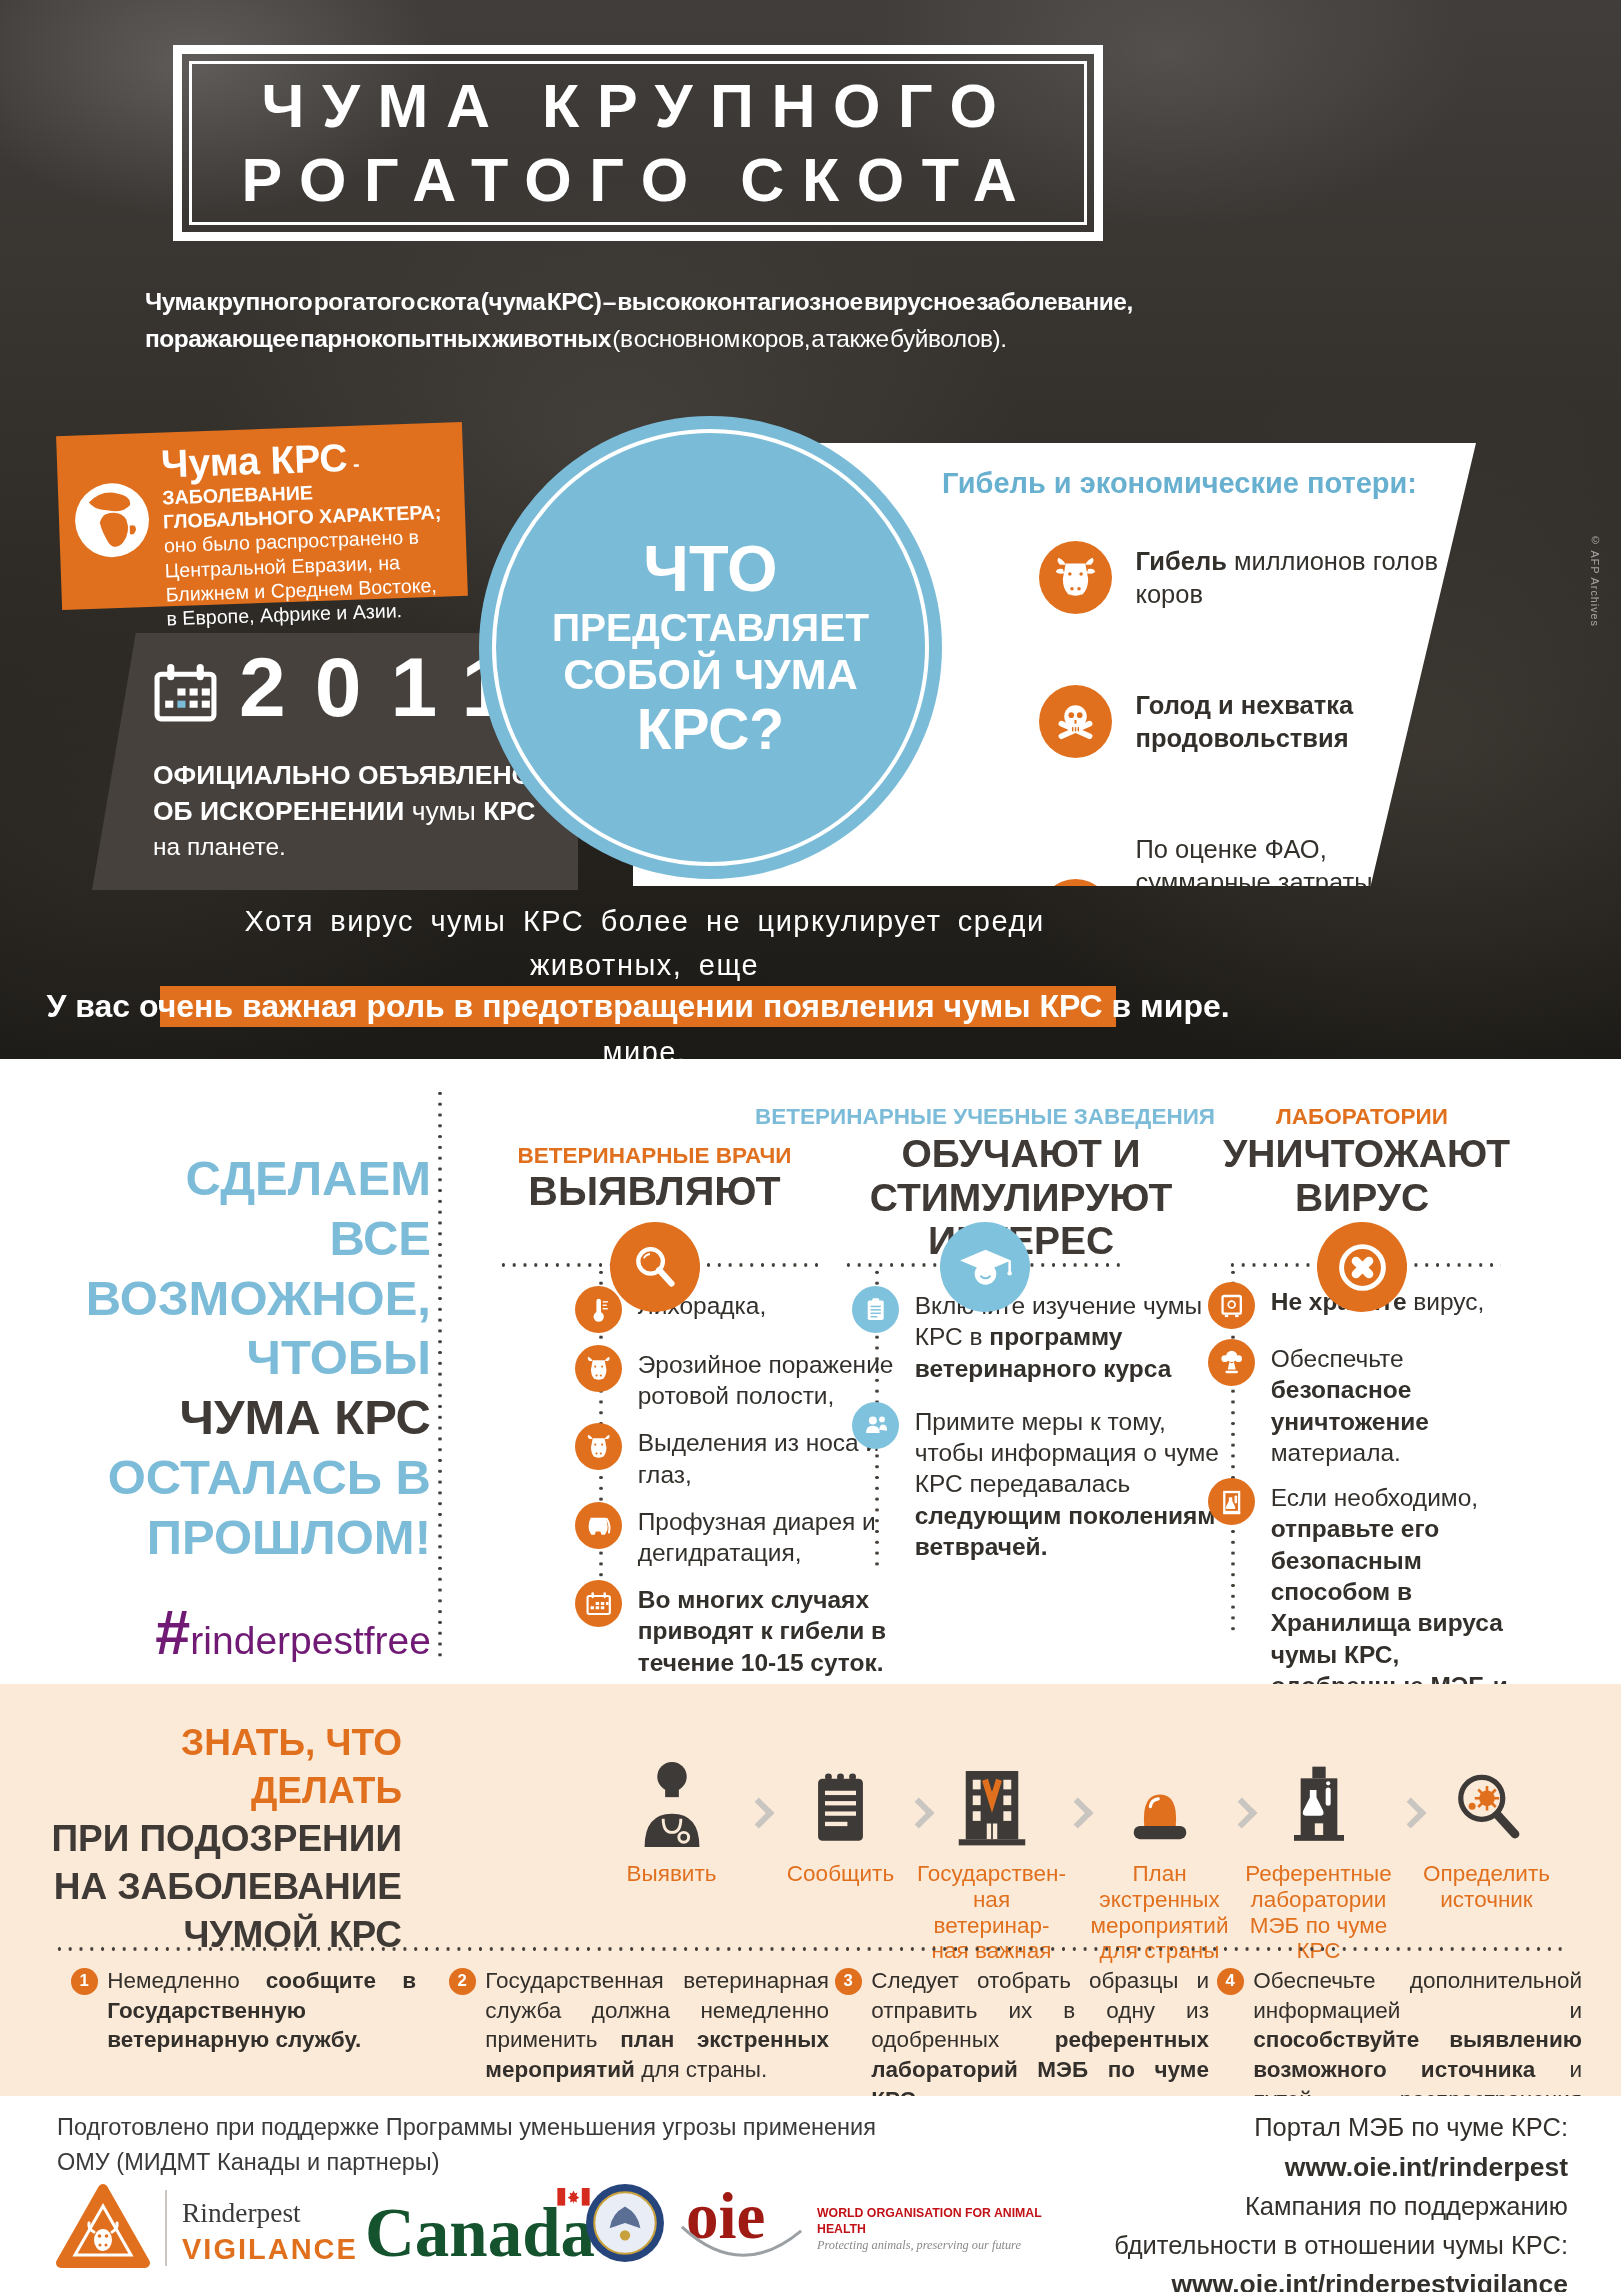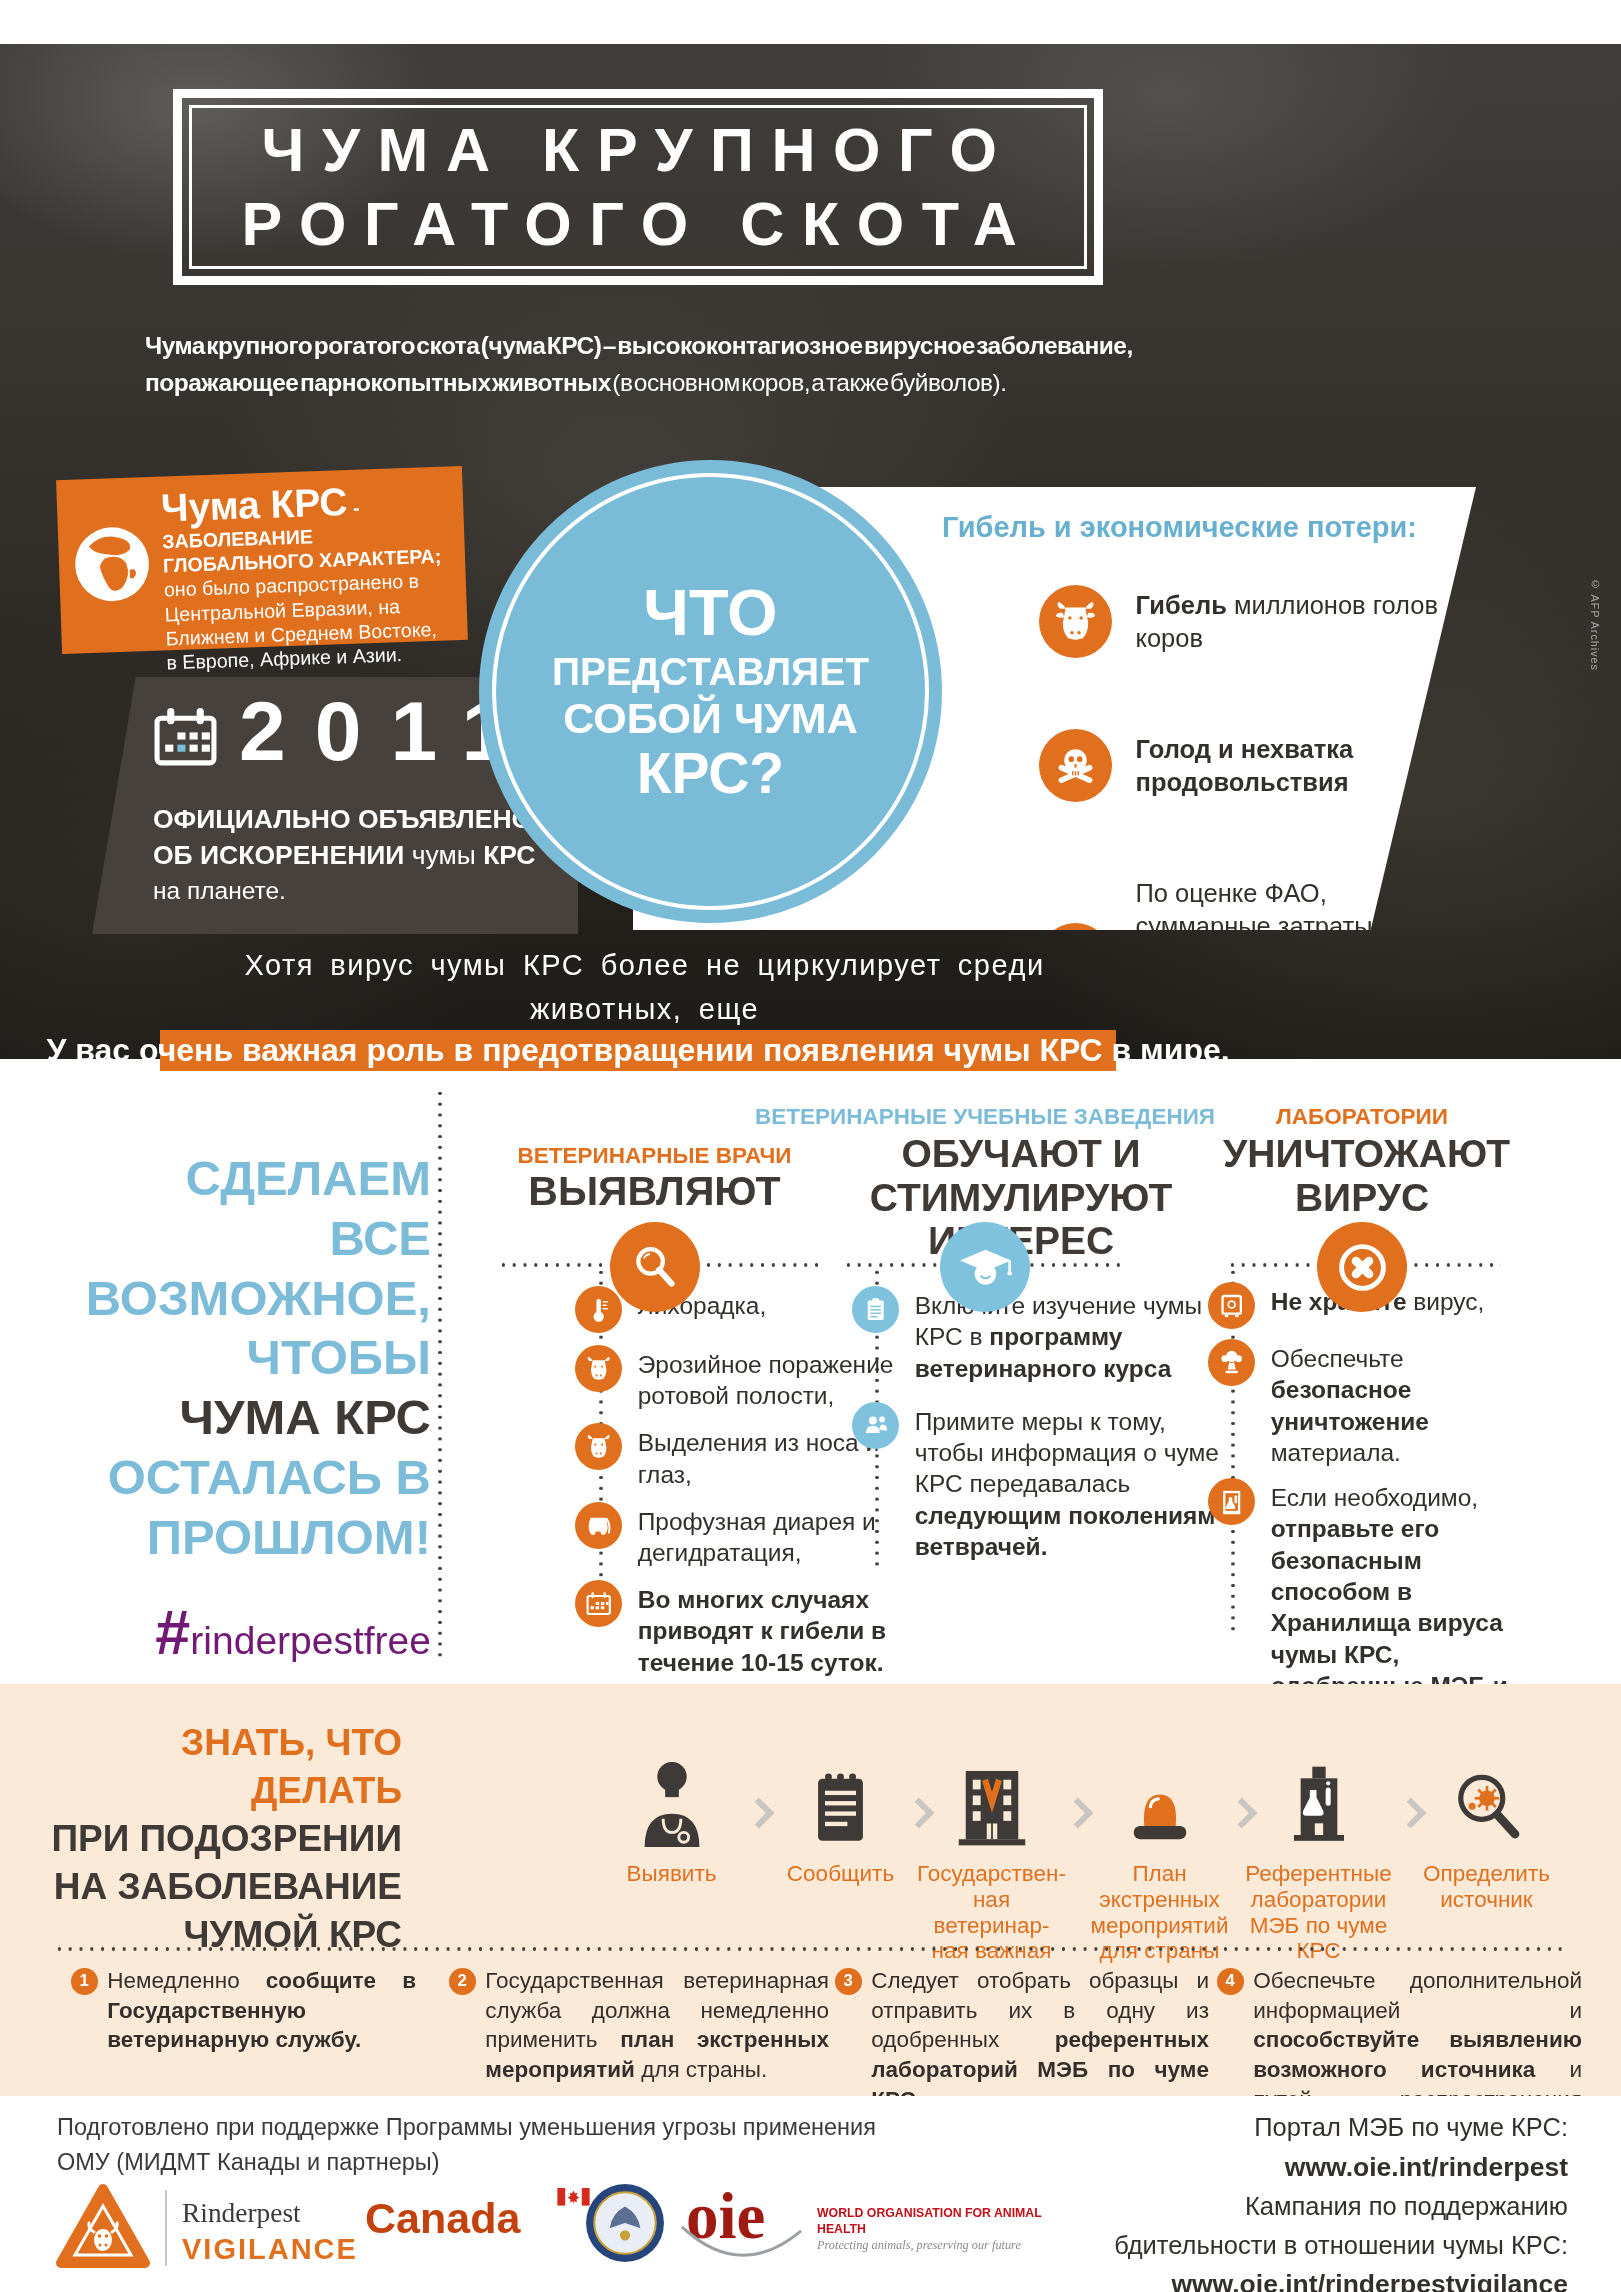--- a/index.html
+++ b/index.html
@@ -10,21 +10,21 @@
 
   
   .hero{position:absolute;left:0;top:0;width:1621px;height:1059px;
     background-color:#2e2c29;
     background-image:
       radial-gradient(ellipse 412px 255px at 12% 6%, rgba(170,168,164,.30), transparent 60%),
       radial-gradient(ellipse 510px 294px at 72% 5%, rgba(130,128,124,.30), transparent 60%),
       radial-gradient(ellipse 627px 412px at 38% 42%, rgba(98,94,88,.30), transparent 65%),
       radial-gradient(ellipse 686px 510px at 88% 70%, rgba(82,76,68,.45), transparent 70%),
       radial-gradient(ellipse 549px 412px at 8% 78%, rgba(52,48,44,.6), transparent 70%),
-      linear-gradient(180deg,#403d3a 0%,#34312d 40%,#26231f 75%,#1c1a16 100%); margin-top: 44px;}
+      linear-gradient(180deg,#403d3a 0%,#34312d 40%,#26231f 75%,#1c1a16 100%);}
   .title-frame{position:absolute;left:173px;top:45px;width:912px;height:178px;
     border:9.8px solid #fff;z-index:1;}
   .title-inner{position:absolute;inset:6.9px;border:3.9px solid #fff;display:flex;
     flex-direction:column;align-items:center;justify-content:center;}
   .title-inner div{color:#fff;font-weight:bold;font-size:61px;letter-spacing:17.6px;
     line-height:1.22;white-space:nowrap;}
   .intro{position:absolute;left:145px;top:284px;color:#fff;font-size:24.5px;line-height:1.5;
     letter-spacing:-0.5px;word-spacing:-4.9px;z-index:1;}
   .intro .row{white-space:nowrap;}
   .credit{position:absolute;right:19.6px;top:534px;writing-mode:vertical-rl;font-size:10.8px;
@@ -115,22 +115,22 @@
     font-weight:bold;font-size:16.7px;display:flex;align-items:center;justify-content:center;margin-top:2px;}
   .fn-text{margin:0;font-size:22.5px;line-height:1.32;color:#33302c;text-align:justify;}
 
   
   .footer{position:absolute;left:0;top:2096px;width:1621px;height:197px;background:#fff;}
   .support{position:absolute;left:57px;top:13.7px;font-size:23.5px;color:#3a3a3a;line-height:1.5;}
   .logo-div{position:absolute;left:165px;top:94px;width:2px;height:76px;background:#c9c5c0;}
   .logo-rp-text{position:absolute;left:182px;top:102px;}
   .rp-name{font-family:"Liberation Serif", serif;font-size:27.4px;color:#3a3a3a;}
   .rp-sub{font-size:29px;font-weight:bold;color:#e0701e;letter-spacing:2px;margin-top:3.9px;}
-  .logo-canada{position:absolute;left:365px;top:98px;font-family:Liberation Sans, sans-serif;
-    font-weight:bold;font-size:43px;color:#c2410c;}
+  .logo-canada{position:absolute;left:365px;top:98px;font-family:Liberation Serif, serif;
+    font-weight:bold;font-size:69px;color:#14532d;}
   .canada-flag{position:absolute;left:192px;top:-5.9px;}
   .logo-oie{position:absolute;left:686px;top:88px;font-family:"Liberation Serif", serif;
     font-weight:bold;font-size:65px;color:#9e1a12;line-height:1;}
   .oie-swoosh{position:absolute;left:-7.8px;top:35px;}
   .oie-text{position:absolute;left:817px;top:110px;width:255px;}
   .oie-l1{font-size:12.3px;font-weight:bold;color:#c21017;line-height:1.3;}
   .oie-l2{font-size:12.3px;color:#8a8a8a;font-style:italic;font-family:"Liberation Serif", serif;}
   .portal{position:absolute;right:53px;top:11.8px;width:568px;text-align:right;font-size:25.5px;
     color:#33302c;line-height:1.52;}
   .portal .b{font-weight:bold;font-size:26.5px;}

